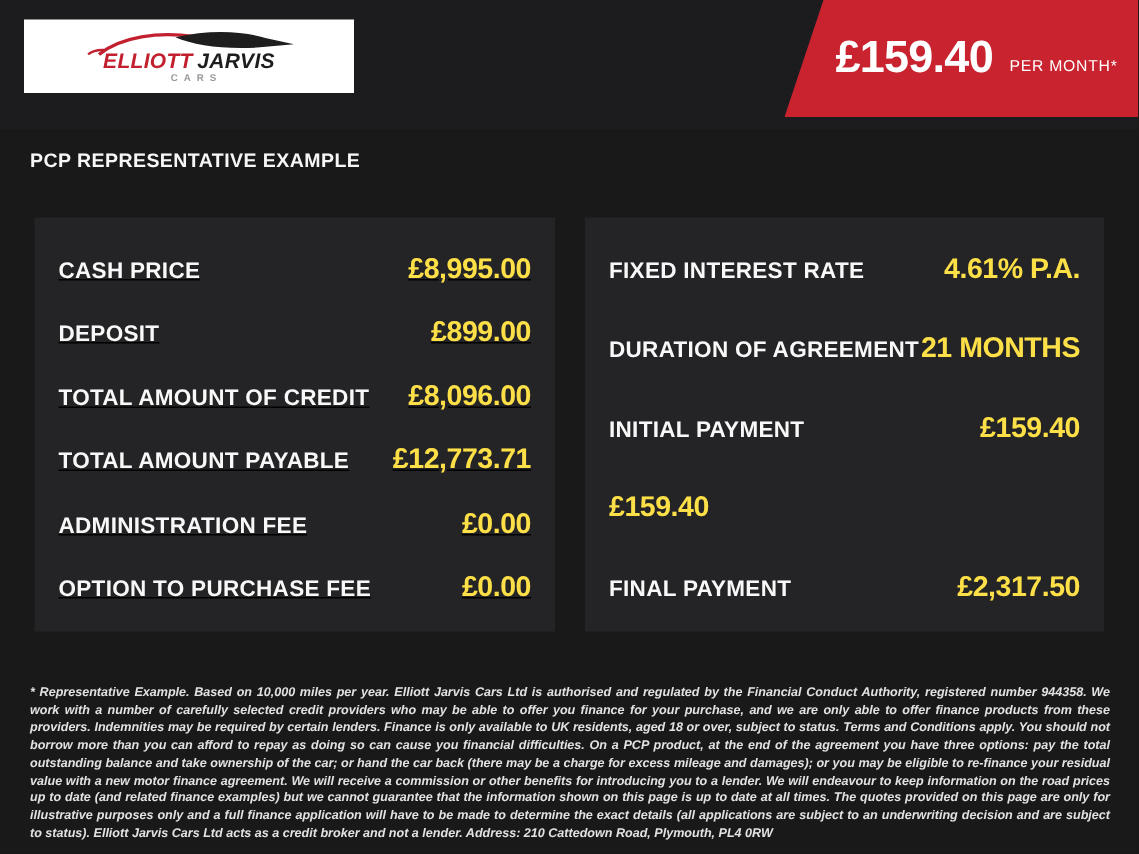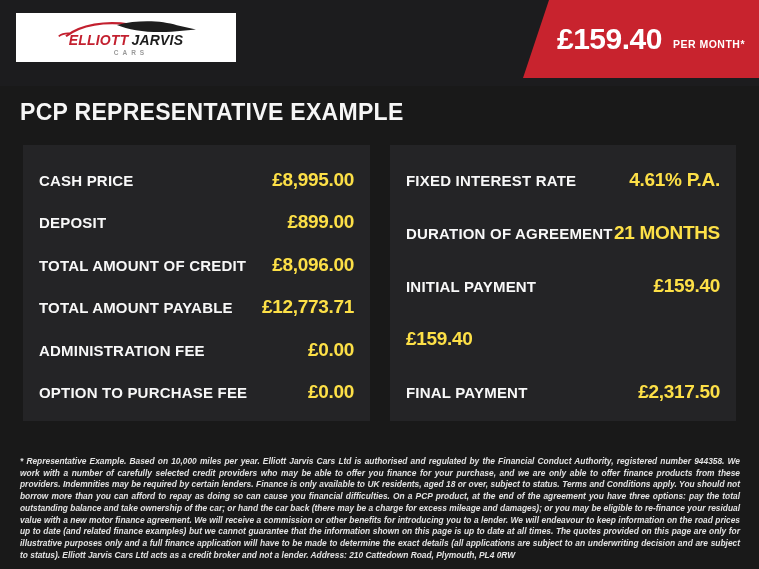--- a/index.html
+++ b/index.html
@@ -38,38 +38,38 @@
     position:absolute; right:0; top:0; width:236px; height:78px;
     background:#c8232e;
     -webkit-clip-path:polygon(26px 0, 100% 0, 100% 100%, 0 100%);
     clip-path:polygon(26px 0, 100% 0, 100% 100%, 0 100%);
     display:flex; align-items:center; padding-left:34px;
   }
   .price-main {
     color:#ffffff; font-size:30px; font-weight:bold; letter-spacing:-0.5px;
   }
   .price-suffix {
-    color:#ffffff; font-size:10.5px; font-weight:bold; letter-spacing:0.5px;
+    color:#ffffff; font-size:10.5px; font-weight:normal; letter-spacing:0.5px;
     margin-left:11px; margin-top:9px;
   }
 
   
   .section-title {
     position:absolute; left:20px; top:99px;
-    color:#f6f6f6; font-size:23px; font-weight:bold; letter-spacing:0.3px;
+    color:#f6f6f6; font-size:13px; font-weight:bold; letter-spacing:0.3px;
   }
 
   
   .panel {
     position:absolute; top:145px; height:276px;
     background:#242426;
     display:flex; flex-direction:column; justify-content:space-between;
     padding:24px 16px 18px 16px;
   }
-  .panel-left  { left:23px;  width:347px; }
+  .panel-left  { left:23px;  width:347px;text-decoration:underline; }
   .panel-right { left:390px; width:346px; }
   .finance-row {
     display:flex; justify-content:space-between; align-items:baseline;
   }
   .finance-label {
     color:#f8f8f8; font-size:15px; font-weight:bold; letter-spacing:0.2px;
     white-space:nowrap;
   }
   .finance-value {
     color:#fde047; font-size:19px; font-weight:bold; letter-spacing:-0.3px;

